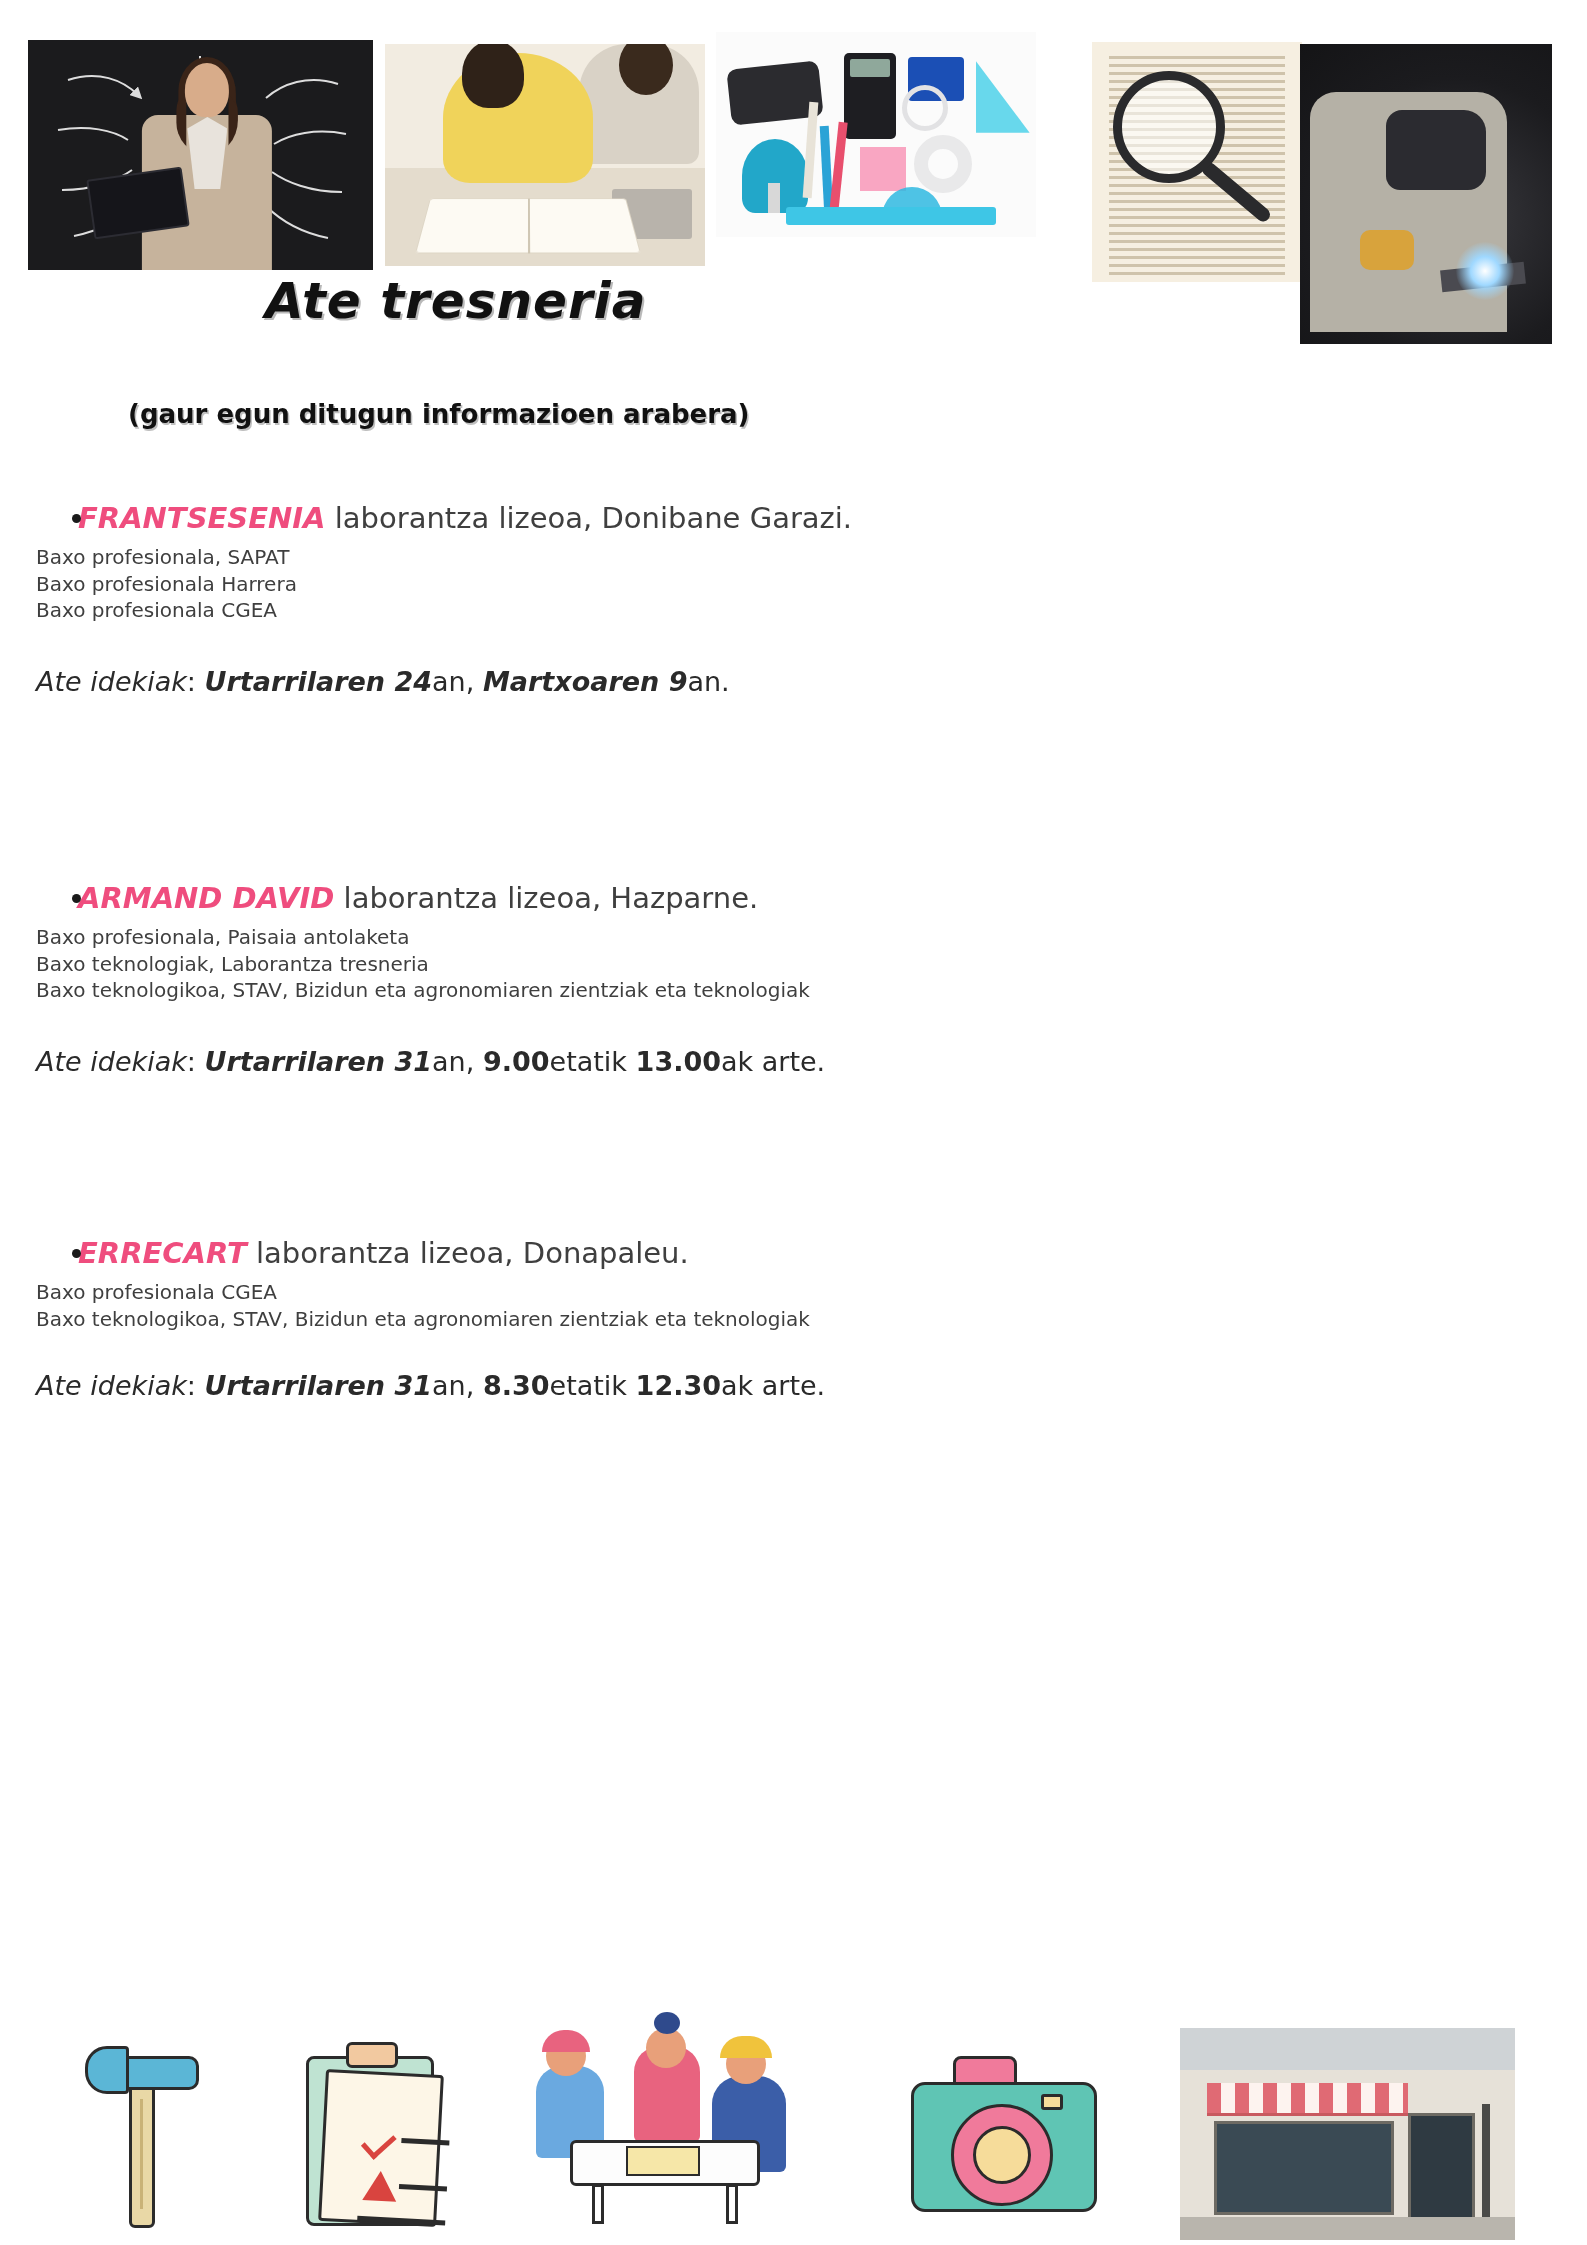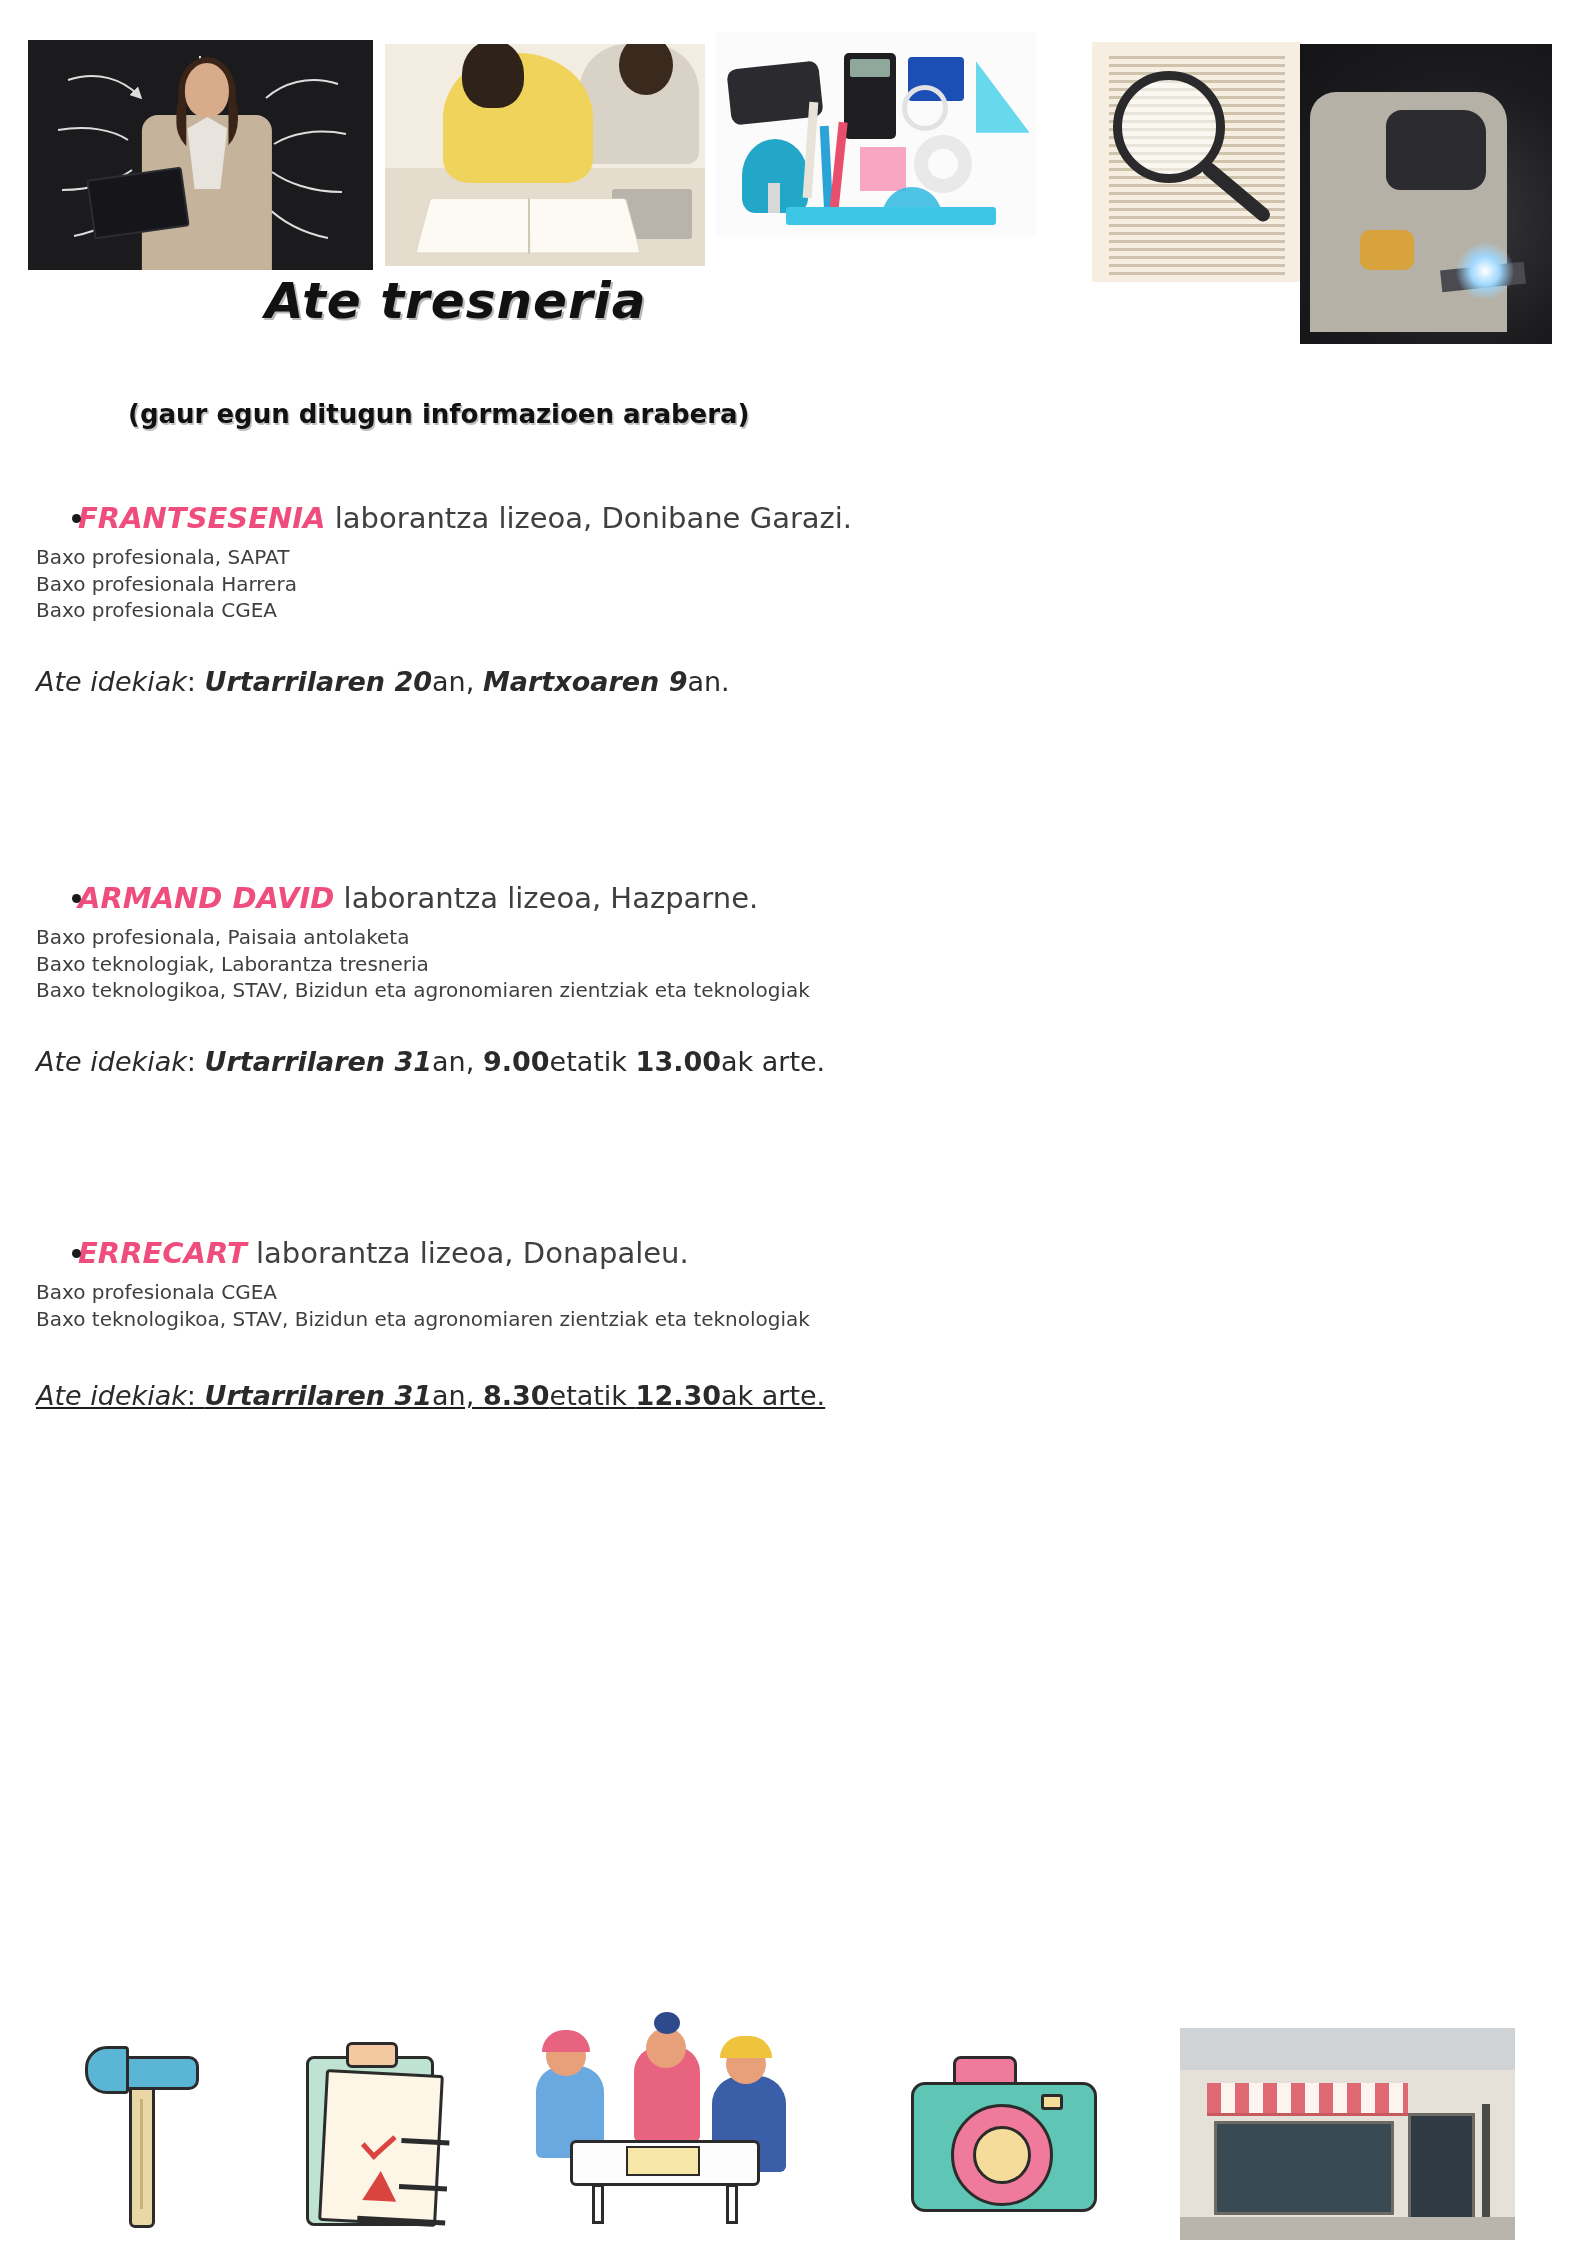--- a/index.html
+++ b/index.html
@@ -397,41 +397,41 @@
 
 <div class="body-block" id="schools-container">
     <div class="school" style="top: 500px;">
       <div class="school-head"><span class="bullet"></span><span class="school-name">FRANTSESENIA</span><span class="school-rest"> laborantza lizeoa, Donibane Garazi.</span></div>
       <div style="margin-top: 8px;">
         <div class="course">Baxo profesionala, SAPAT</div>
         <div class="course">Baxo profesionala Harrera</div>
         <div class="course">Baxo profesionala  CGEA</div>
       </div>
       <div style="margin-top: 42px;">
-        <div class="dates"><span class="lbl">Ate idekiak</span><span>: </span><span style="font-weight: bold; font-style: italic;">Urtarrilaren 20</span><span>an, </span><span style="font-weight: bold; font-style: italic;">Martxoaren 9</span><span>an.</span></div>
+        <div class="dates"><span class="lbl">Ate idekiak</span><span>: </span><span style="font-weight: bold; font-style: italic;">Urtarrilaren 24</span><span>an, </span><span style="font-weight: bold; font-style: italic;">Martxoaren 9</span><span>an.</span></div>
       </div>
     </div>
     <div class="school" style="top: 880px;">
       <div class="school-head"><span class="bullet"></span><span class="school-name">ARMAND DAVID</span><span class="school-rest"> laborantza lizeoa, Hazparne.</span></div>
       <div style="margin-top: 8px;">
         <div class="course">Baxo profesionala, Paisaia antolaketa</div>
         <div class="course">Baxo teknologiak, Laborantza tresneria</div>
         <div class="course">Baxo teknologikoa, STAV, Bizidun eta agronomiaren zientziak eta teknologiak</div>
       </div>
       <div style="margin-top: 42px;">
         <div class="dates"><span class="lbl">Ate idekiak</span><span>: </span><span style="font-weight: bold; font-style: italic;">Urtarrilaren 31</span><span>an, </span><span style="font-weight: bold;">9.00</span><span>etatik </span><span style="font-weight: bold;">13.00</span><span>ak arte.</span></div>
       </div>
     </div>
     <div class="school" style="top: 1235px;">
       <div class="school-head"><span class="bullet"></span><span class="school-name">ERRECART</span><span class="school-rest"> laborantza lizeoa, Donapaleu.</span></div>
       <div style="margin-top: 8px;">
         <div class="course">Baxo profesionala CGEA</div>
         <div class="course">Baxo teknologikoa, STAV, Bizidun eta agronomiaren zientziak eta teknologiak</div>
       </div>
-      <div style="margin-top: 48px; text-decoration: underline;">
+      <div style="margin-top: 38px;">
         <div class="dates"><span class="lbl">Ate idekiak</span><span>: </span><span style="font-weight: bold; font-style: italic;">Urtarrilaren 31</span><span>an, </span><span style="font-weight: bold;">8.30</span><span>etatik </span><span style="font-weight: bold;">12.30</span><span>ak arte.</span></div>
       </div>
     </div>
   </div>
 
 <div class="bottom-strip">
 
   <div class="ill ill-hammer">
     <div class="h-handle"></div>
     <div class="h-head"></div>

